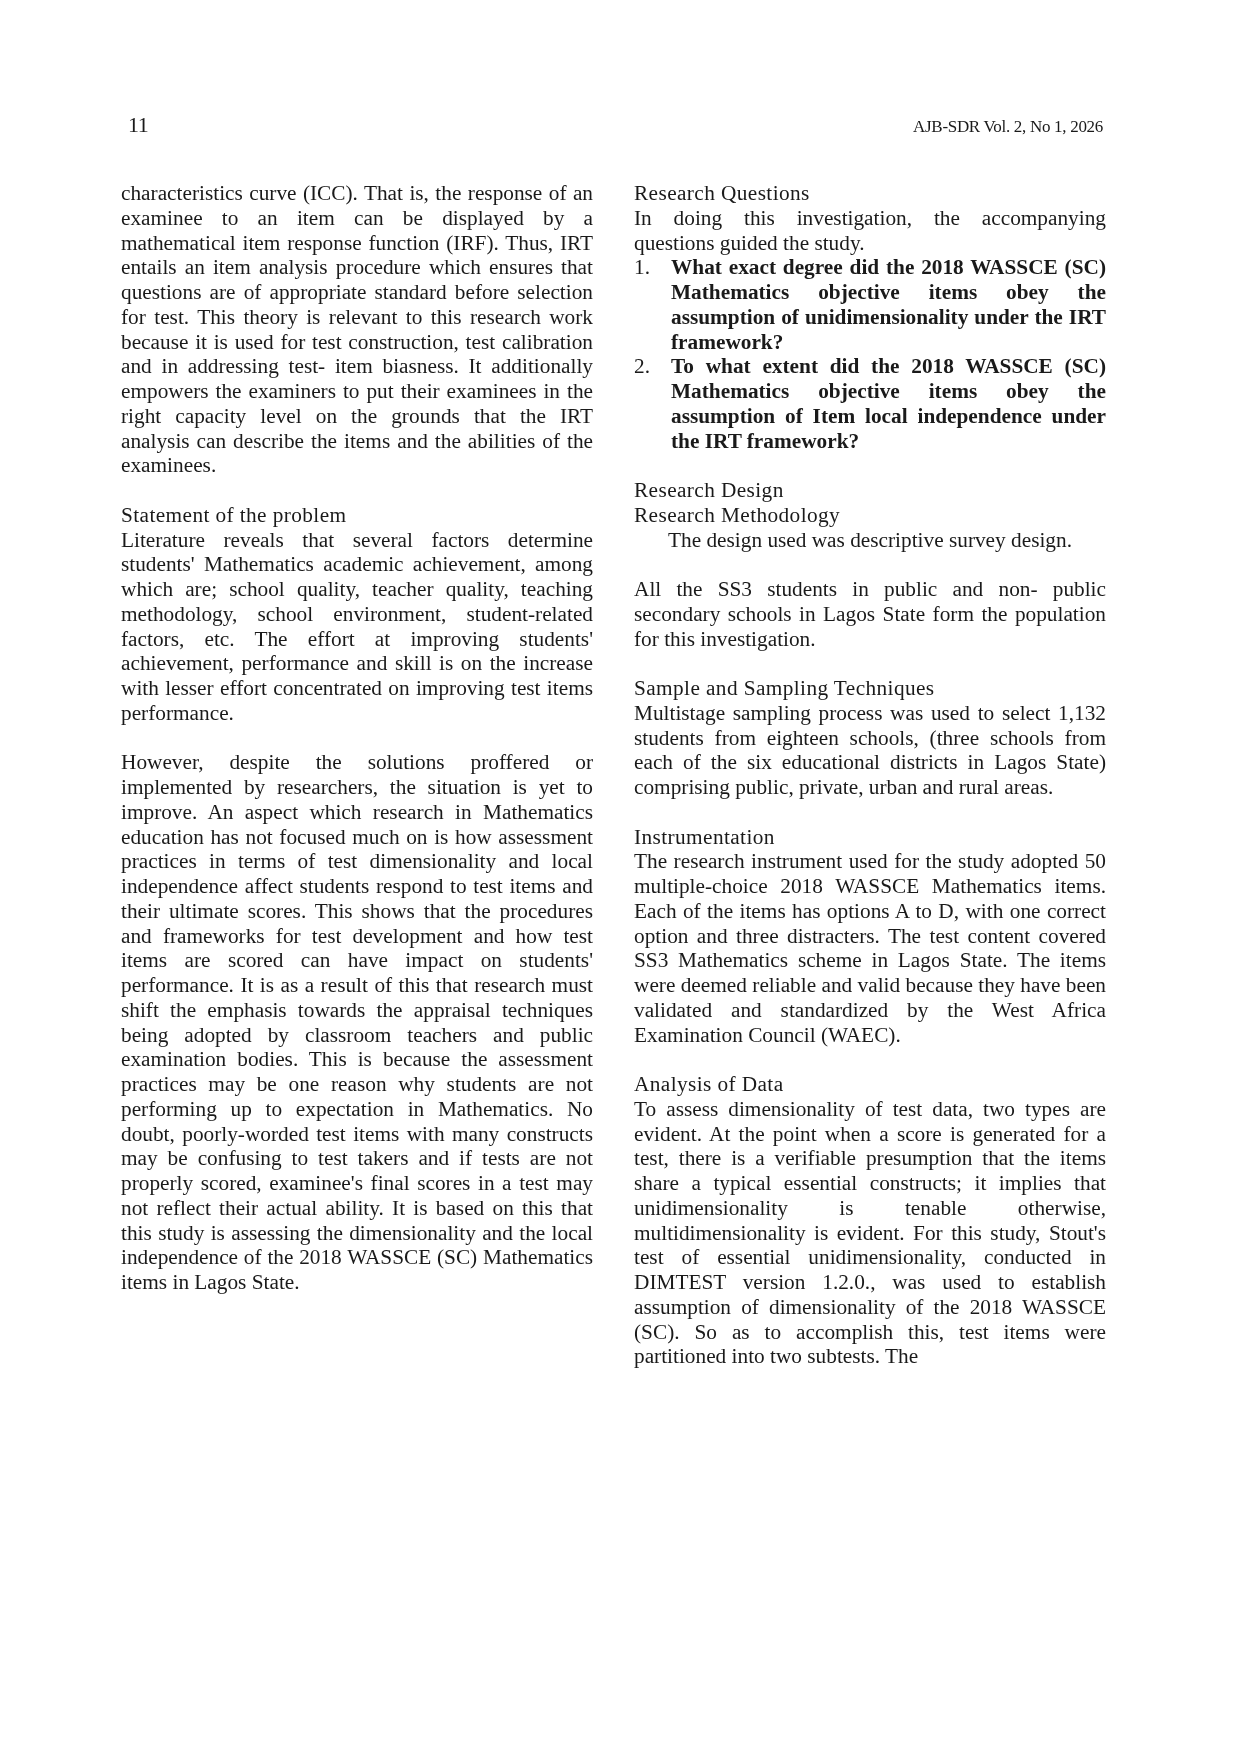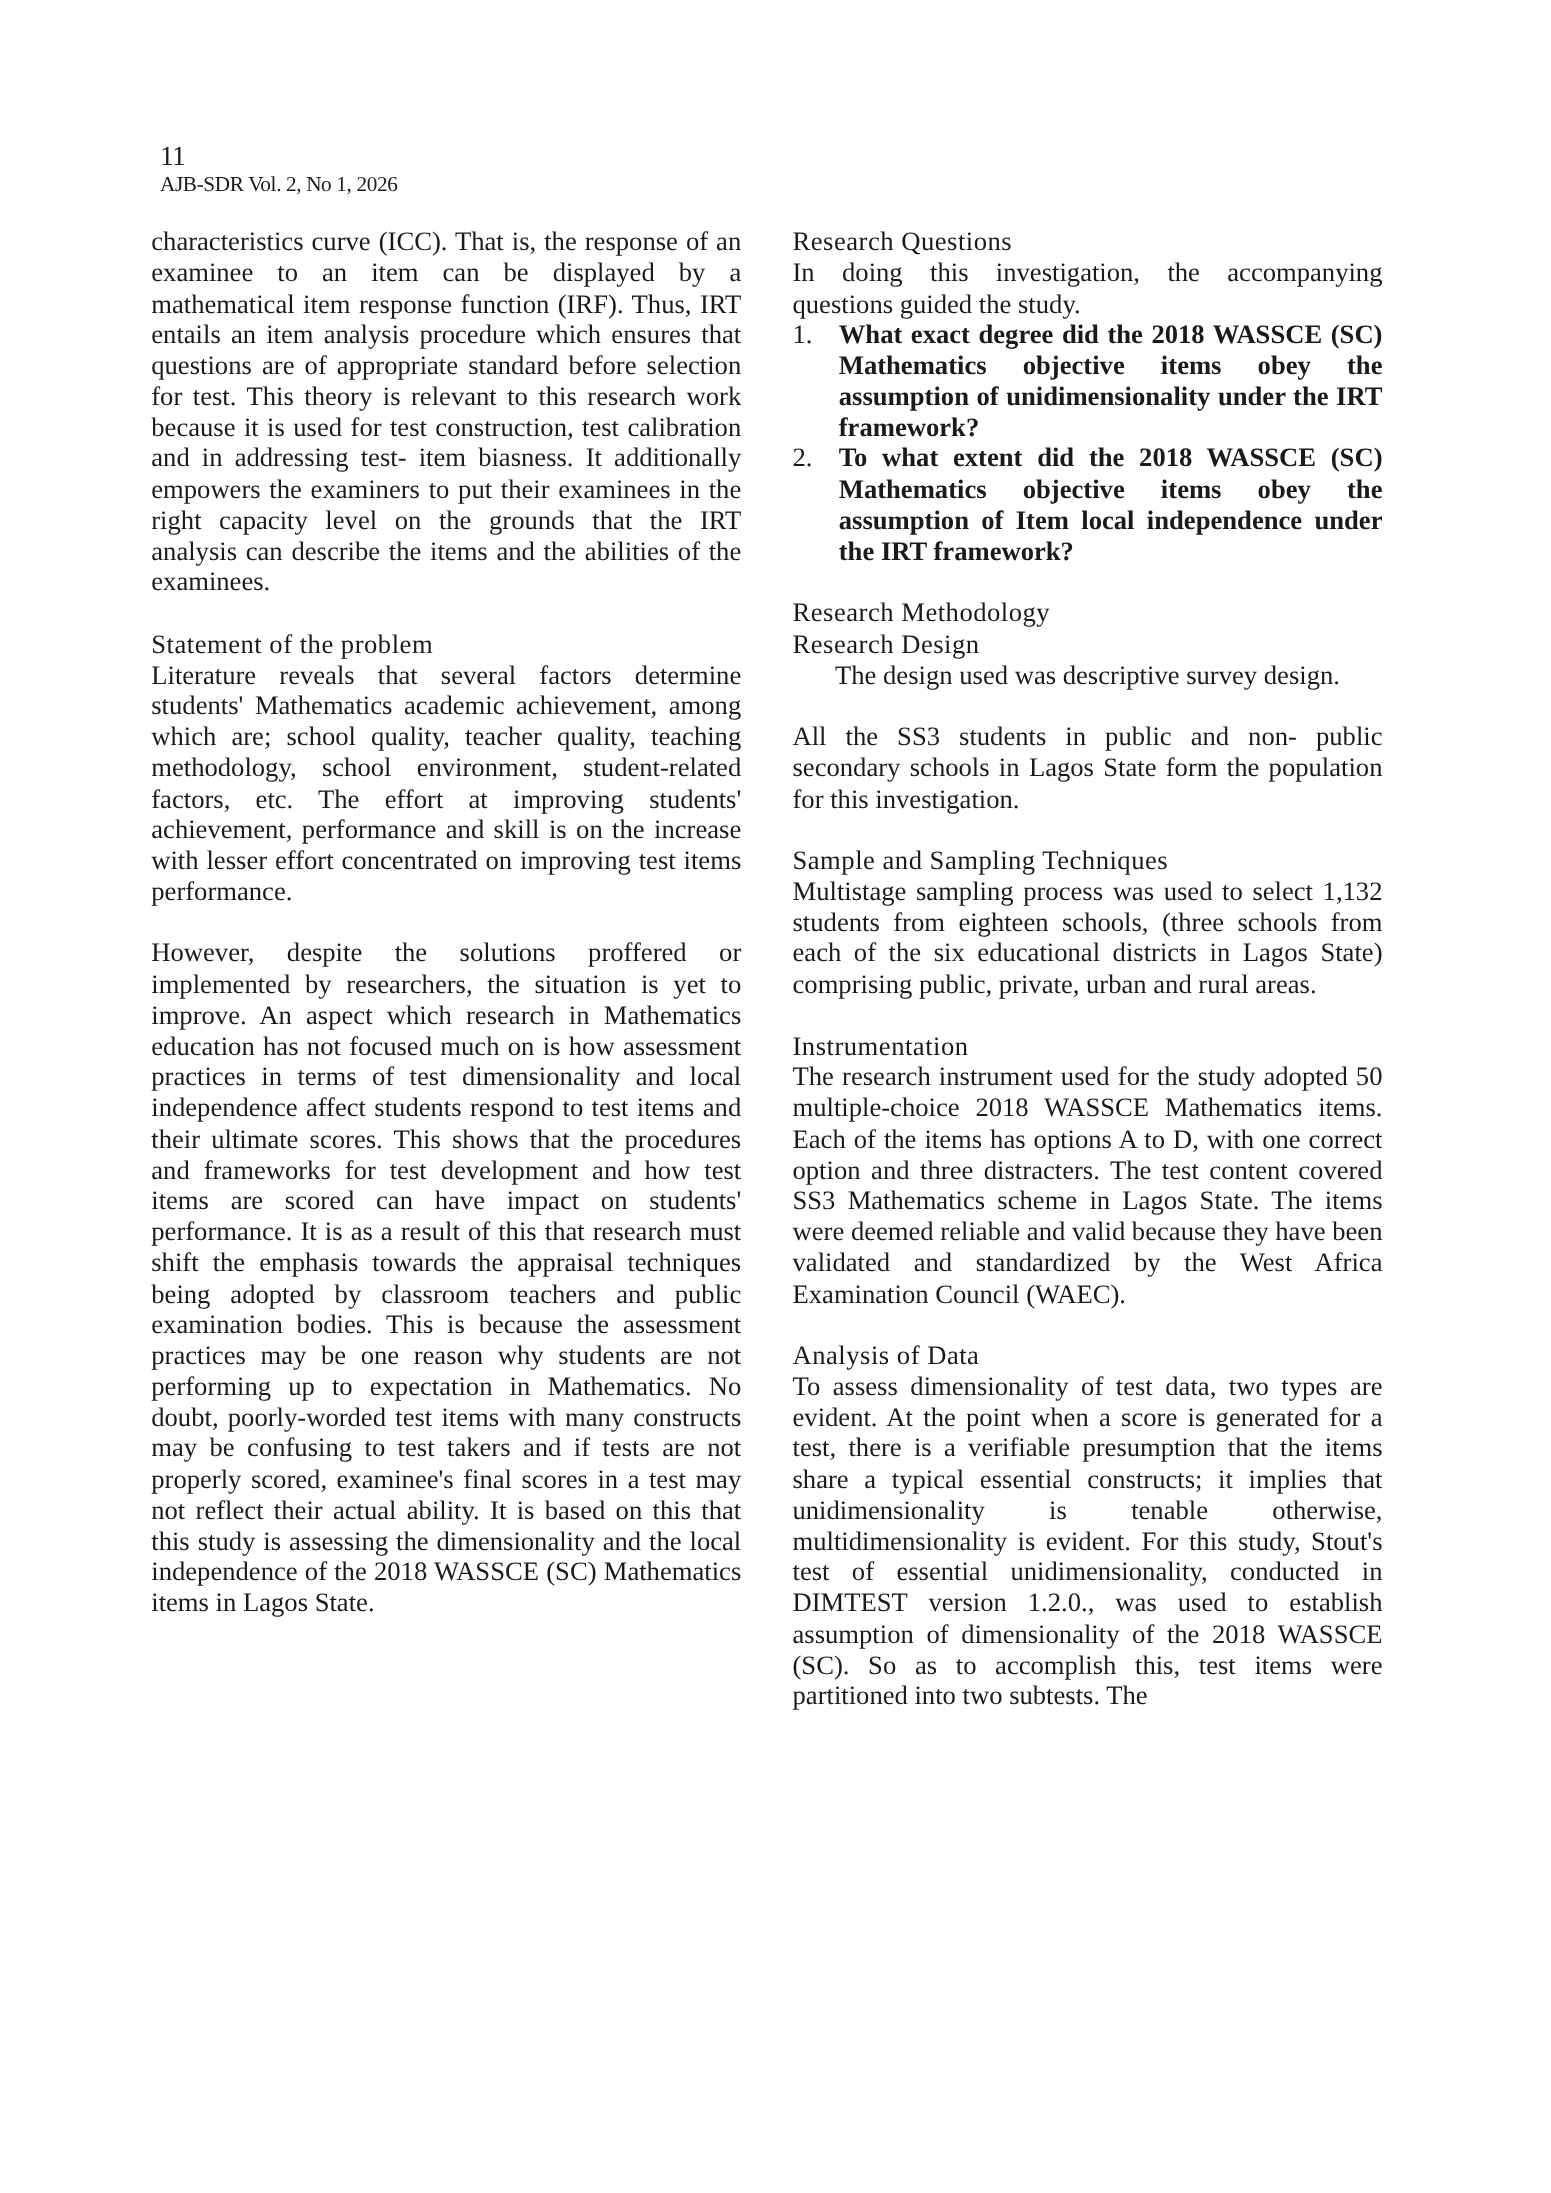--- a/index.html
+++ b/index.html
@@ -3,21 +3,21 @@
   <meta charset="utf-8">
   <style>
     html, body { margin: 0; padding: 0; background: #ffffff; }
     body {
       width: 1241px; height: 1754px; position: relative; overflow: hidden;
       font-family: "Liberation Serif", "DejaVu Serif", serif;
       color: #1a1a1a;
     }
     .header {
       position: absolute; top: 112px; left: 128px; right: 138px;
-      display: flex; justify-content: space-between; align-items: baseline; flex-direction: column;
+      display: flex; justify-content: space-between; align-items: baseline;
     }
     .page-num { font-size: 22px; letter-spacing: -0.5px; }
     .journal { font-size: 17px; letter-spacing: -0.3px; }
     .col {
       position: absolute; top: 181px;
       font-size: 21.3px; line-height: 24.75px;
       text-align: justify; hyphens: none;
     }
     .col-left { left: 121px; width: 472px; }
     .col-right { left: 634px; width: 472px; }
@@ -54,22 +54,22 @@
     <li class="q-item">
       <span class="q-num">1.</span>
       <span class="q-text">What exact degree did the 2018 WASSCE (SC) Mathematics objective items obey the assumption of unidimensionality under the IRT framework?</span>
     </li>
     <li class="q-item">
       <span class="q-num">2.</span>
       <span class="q-text">To what extent did the 2018 WASSCE (SC) Mathematics objective items obey the assumption of Item local independence under the IRT framework?</span>
     </li>
   </ul>
   <div class="gap"></div>
+  <p class="heading">Research Design</p>
   <p class="heading">Research Methodology</p>
-  <p class="heading">Research Design</p>
   <p class="left-align">The design used was descriptive survey design.</p>
   <div class="gap"></div>
   <p>All the SS3 students in public and non- public secondary schools in Lagos State form the population for this investigation.</p>
   <div class="gap"></div>
   <p class="heading">Sample and Sampling Techniques</p>
   <p>Multistage sampling process was used to select 1,132 students from eighteen schools, (three schools from each of the six educational districts in Lagos State) comprising public, private, urban and rural areas.</p>
   <div class="gap"></div>
   <p class="heading">Instrumentation</p>
   <p>The research instrument used for the study adopted 50 multiple-choice 2018 WASSCE Mathematics items. Each of the items has options A to D, with one correct option and three distracters. The test content covered SS3 Mathematics scheme in Lagos State. The items were deemed reliable and valid because they have been validated and standardized by the West Africa Examination Council (WAEC).</p>
   <div class="gap"></div>

